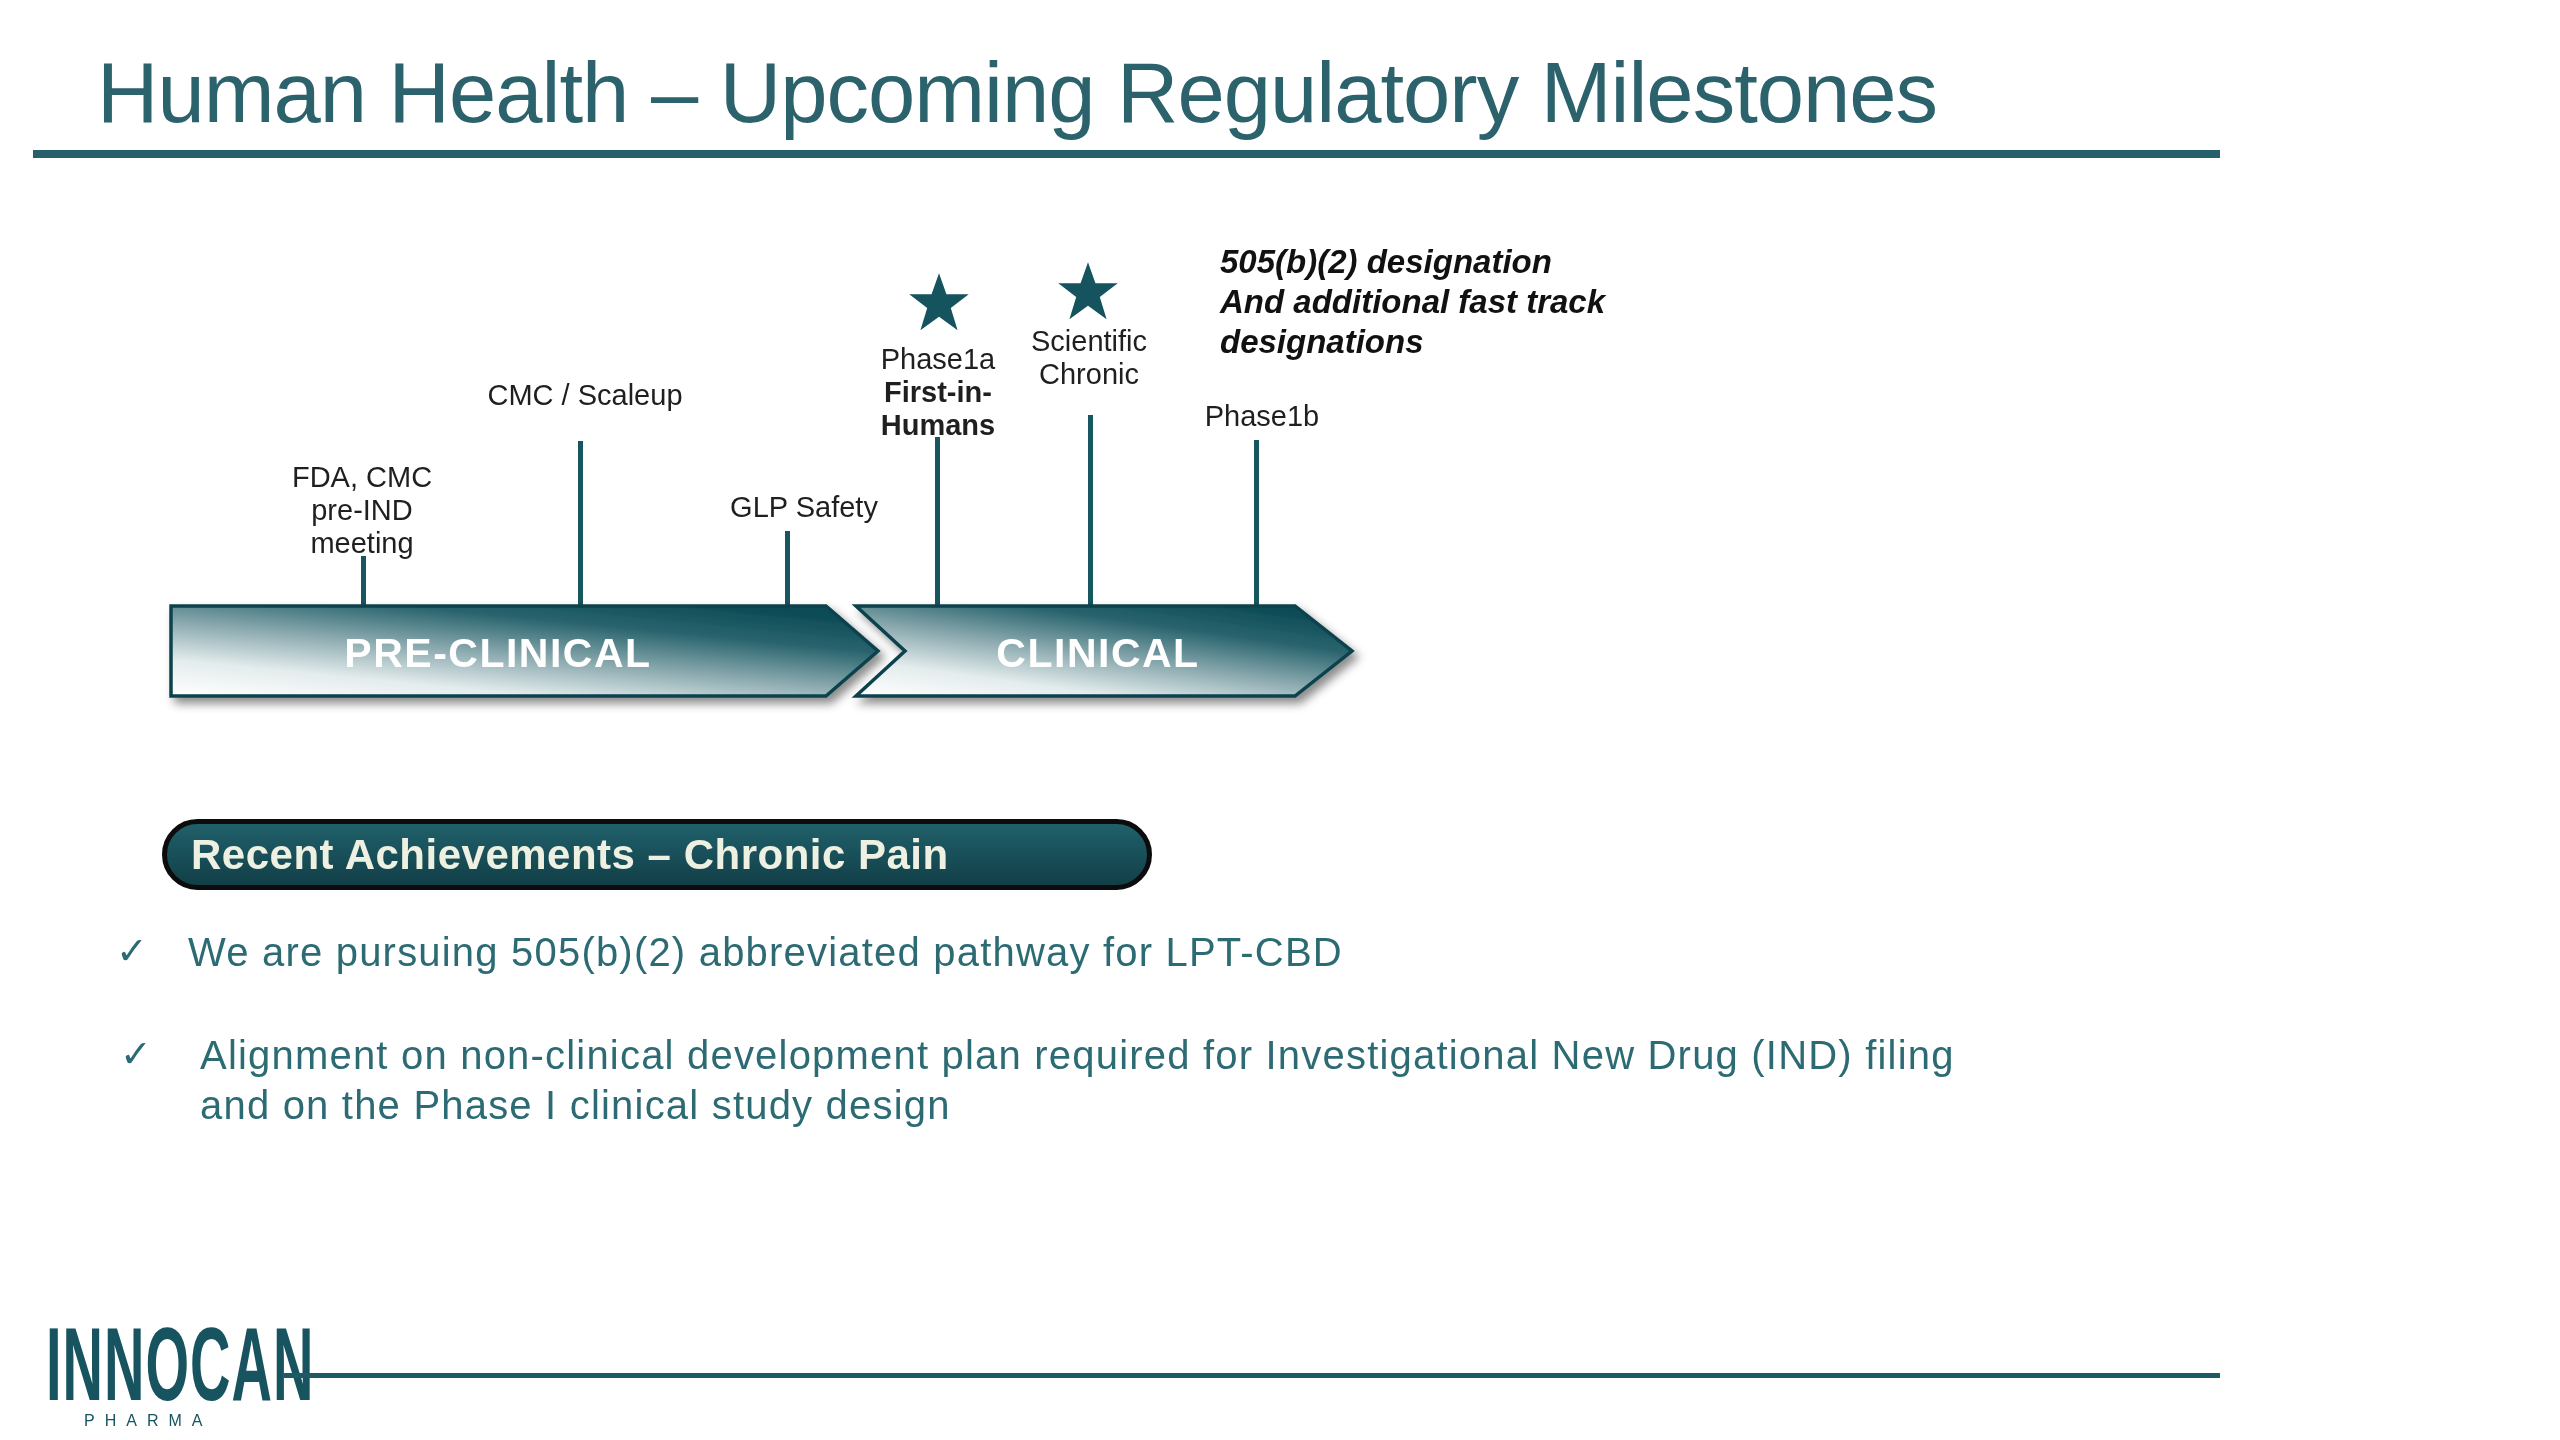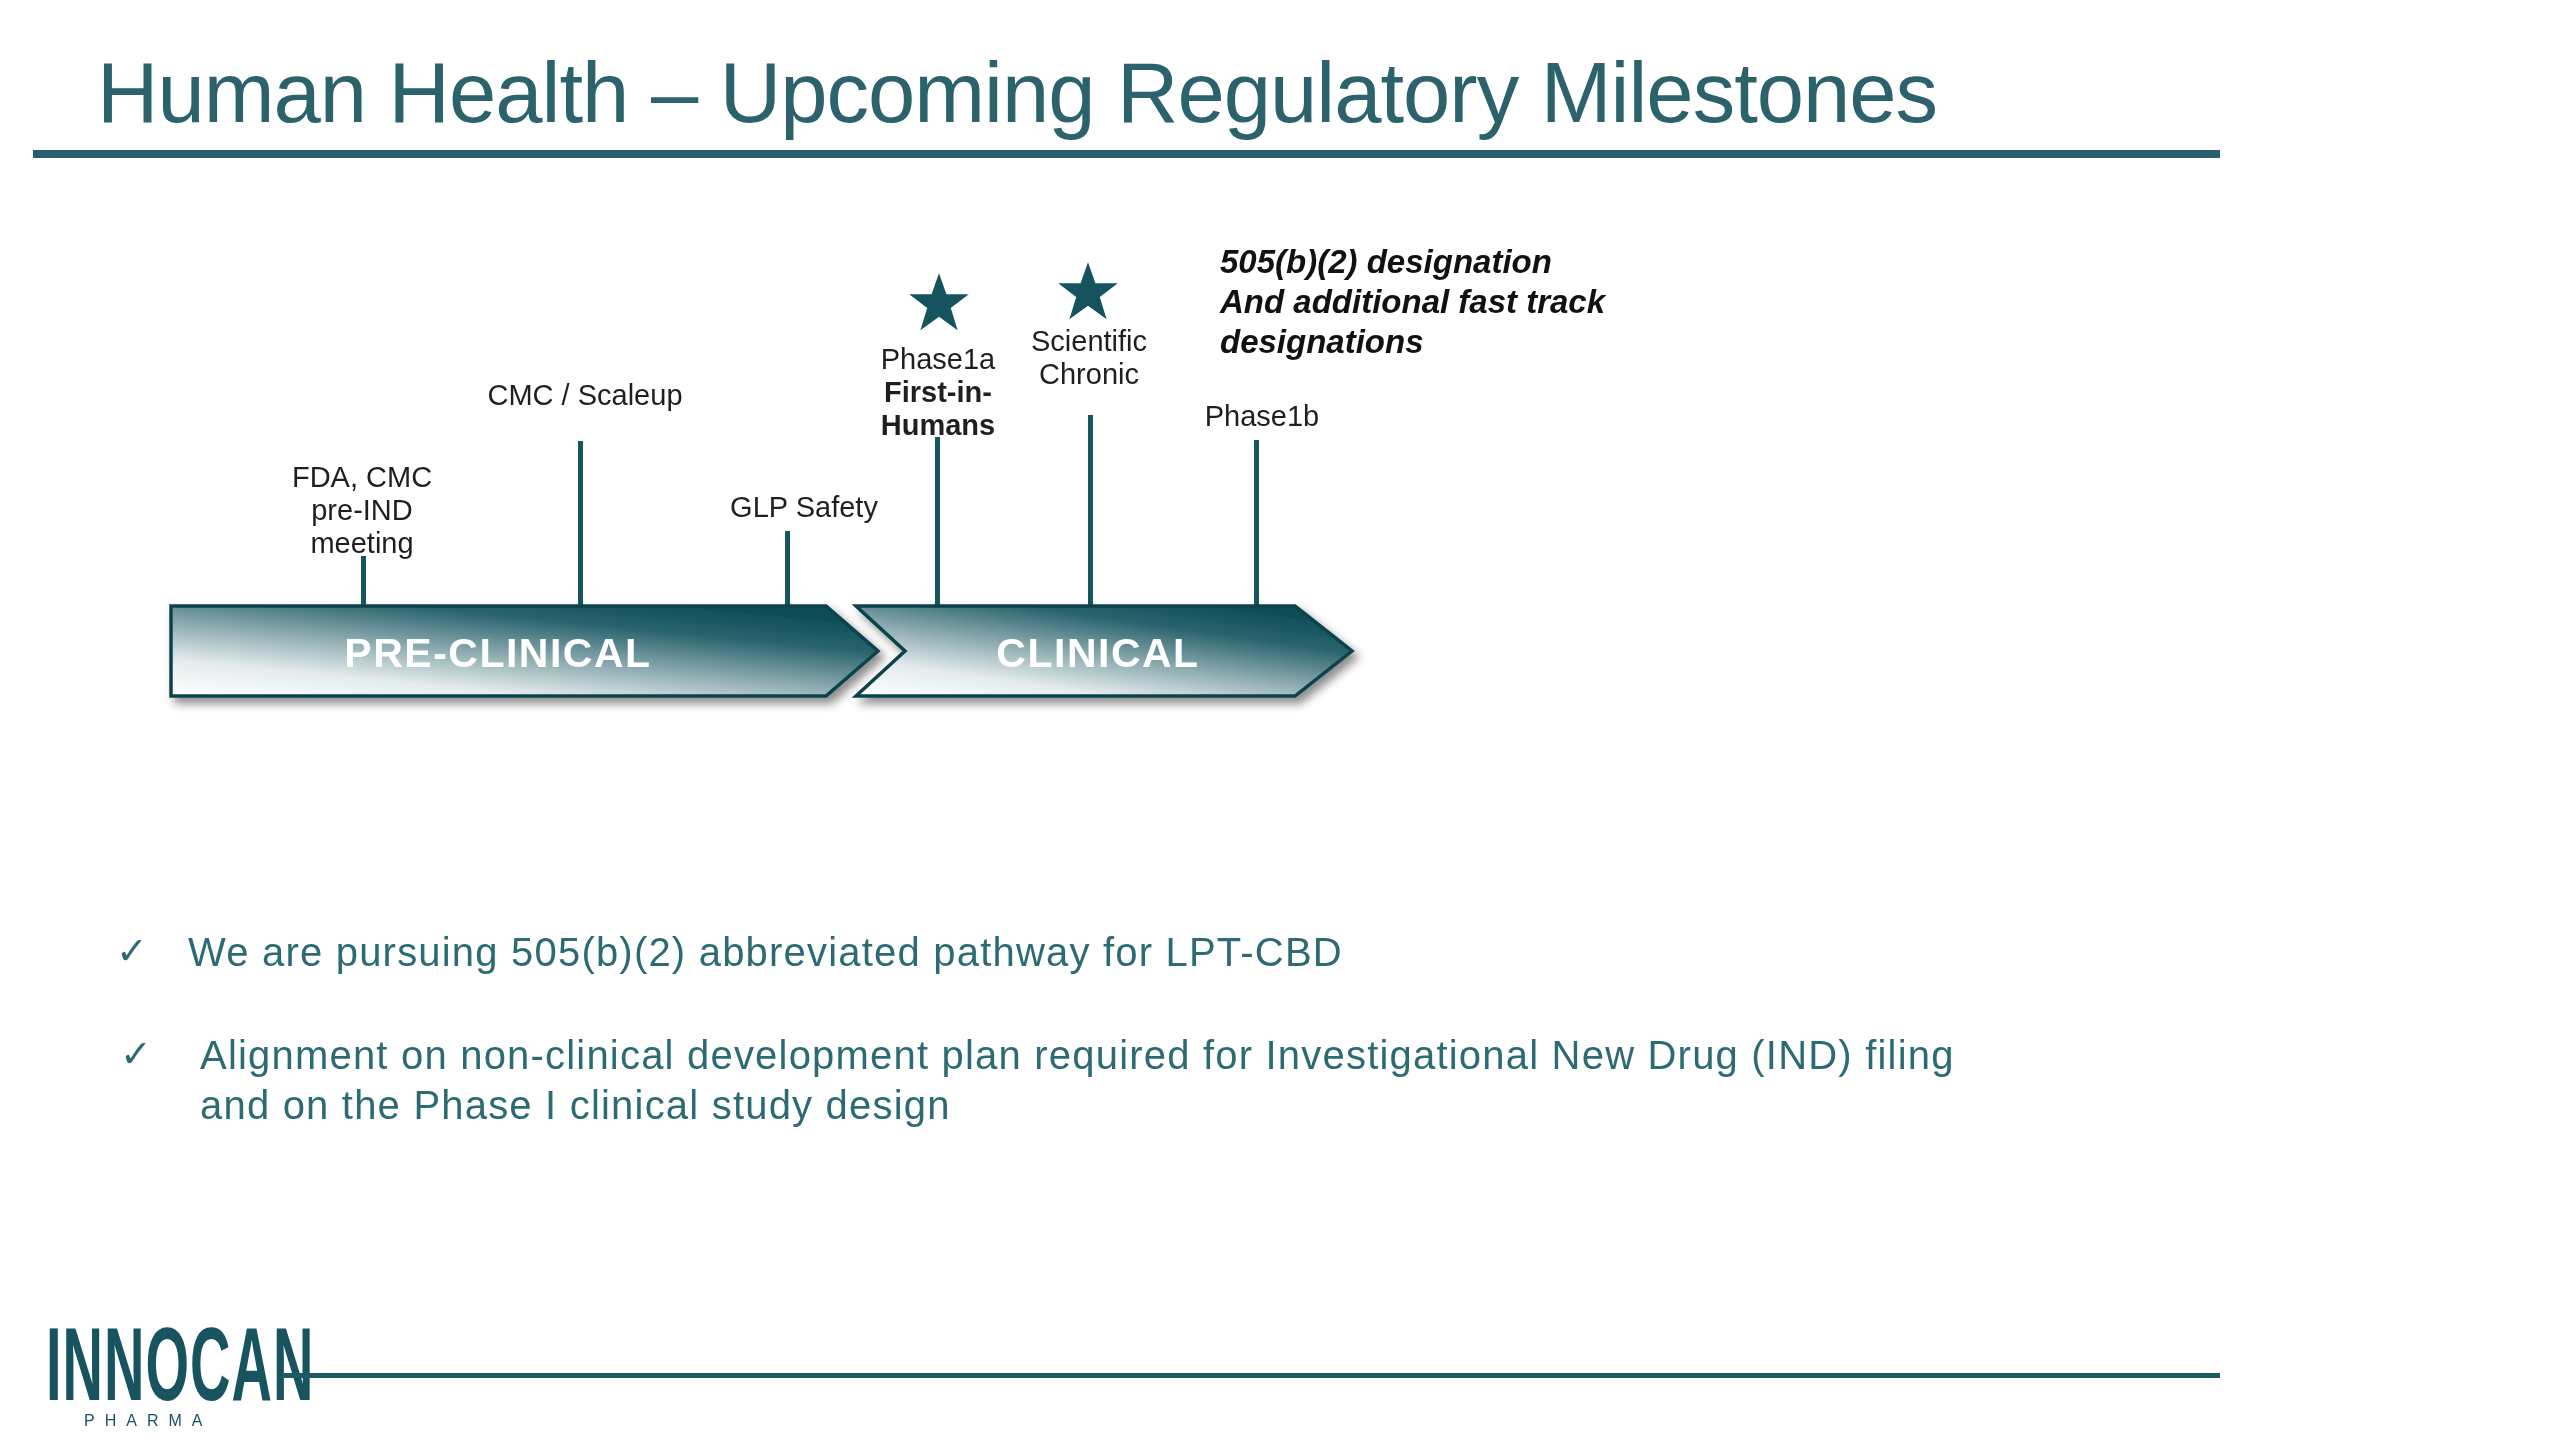--- a/index.html
+++ b/index.html
@@ -141,20 +141,23 @@
           <feDropShadow dx="5" dy="6" stdDeviation="5" flood-color="#000000" flood-opacity="0.45"></feDropShadow>
         </filter>
       </defs>
       <path d="M11,15 H666 L718,60 L666,105 H11 Z" fill="url(#stageGrad)" stroke="#0a434d" stroke-width="3.5" filter="url(#ds)"></path>
       <path d="M696,15 H1135 L1192,60 L1135,105 H696 L745,60 Z" fill="url(#stageGrad)" stroke="#0a434d" stroke-width="3.5" filter="url(#ds)"></path>
     </svg>
     <div class="stage-label" style="left:498px;top:653px;">PRE-CLINICAL</div>
     <div class="stage-label" style="left:1098px;top:653px;">CLINICAL</div>
   </div>
 
+  <div class="ach-box">
+    <span class="ach-box-label">Recent Achievements – Chronic Pain</span>
+  </div>
 
   <div>
     <span class="check" style="left:116px;top:927px;">✓</span>
     <span class="bullet-text" style="left:188px;top:927px;">We are pursuing 505(b)(2) abbreviated pathway for LPT-CBD</span>
   </div>
 
   <div>
     <span class="check" style="left:120px;top:1030px;">✓</span>
     <span class="bullet-text" style="left:200px;top:1030px;">
       <span>Alignment on non-clinical development plan required for Investigational New Drug (IND) filing</span><br>

